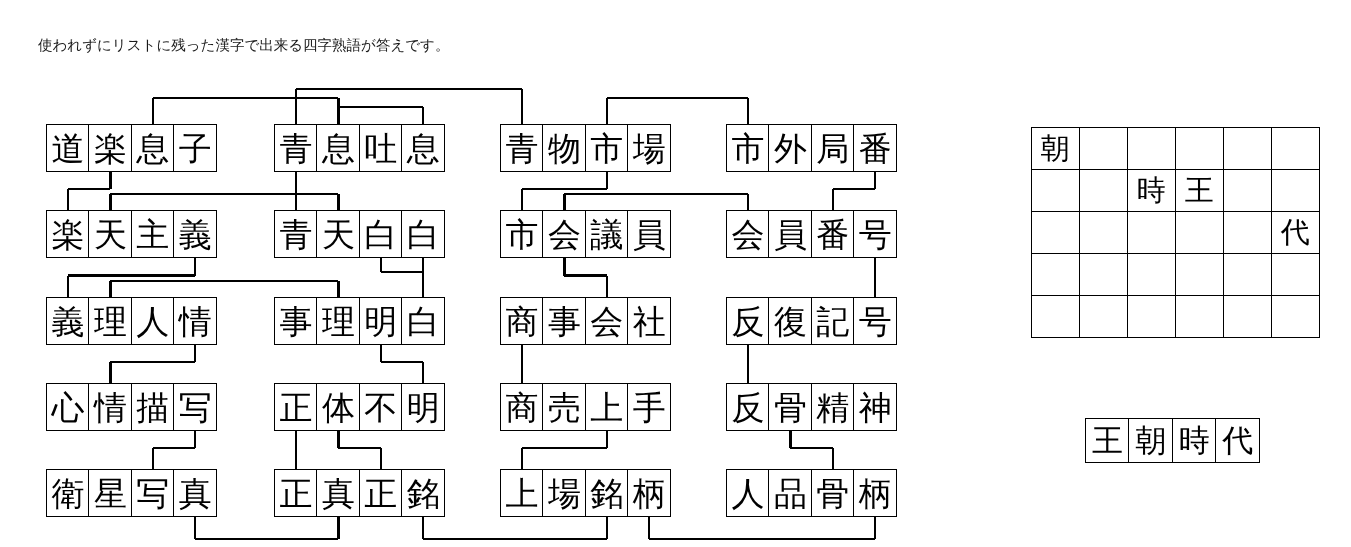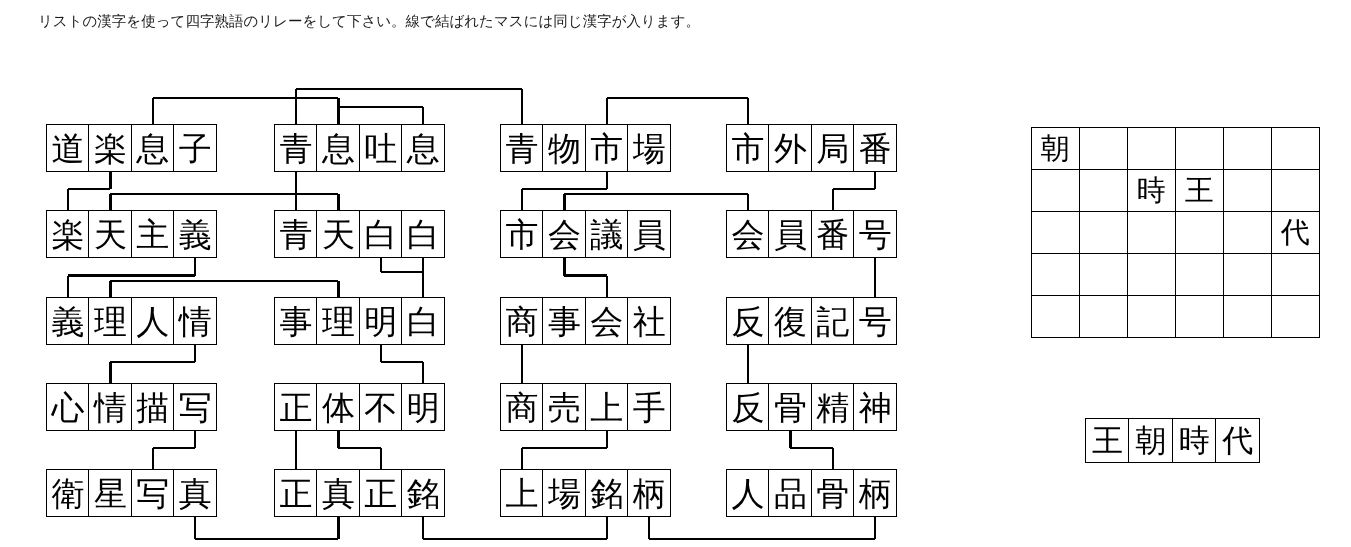--- a/index.html
+++ b/index.html
@@ -48,21 +48,21 @@
     font-family:"DejaVu Sans","Liberation Sans",sans-serif;
   }
 
   #answer{position:absolute;left:1085px;top:418px;display:flex;}
   #answer .cell{width:45px;height:45px;font-size:31px;}
 </style>
 </head>
 <body>
 
 <div class="instructions">
-  <div class="instr-line">リストの漢字を使って四字熟語のリレーをして下さい。線で結ばれたマスには同じ漢字が入ります。</div>
+  <div class="instr-line second">使われずにリストに残った漢字で出来る四字熟語が答えです。</div>
 </div>
 
 <div id="puzzle">
   <svg id="links">
       <line x1="152.8" y1="124" x2="152.8" y2="98"></line>
       <line x1="152.8" y1="98" x2="338.4" y2="98"></line>
       <line x1="338.4" y1="98" x2="338.4" y2="124"></line>
       <line x1="338.4" y1="124" x2="338.4" y2="107"></line>
       <line x1="338.4" y1="107" x2="423.2" y2="107"></line>
       <line x1="423.2" y1="107" x2="423.2" y2="124"></line>

